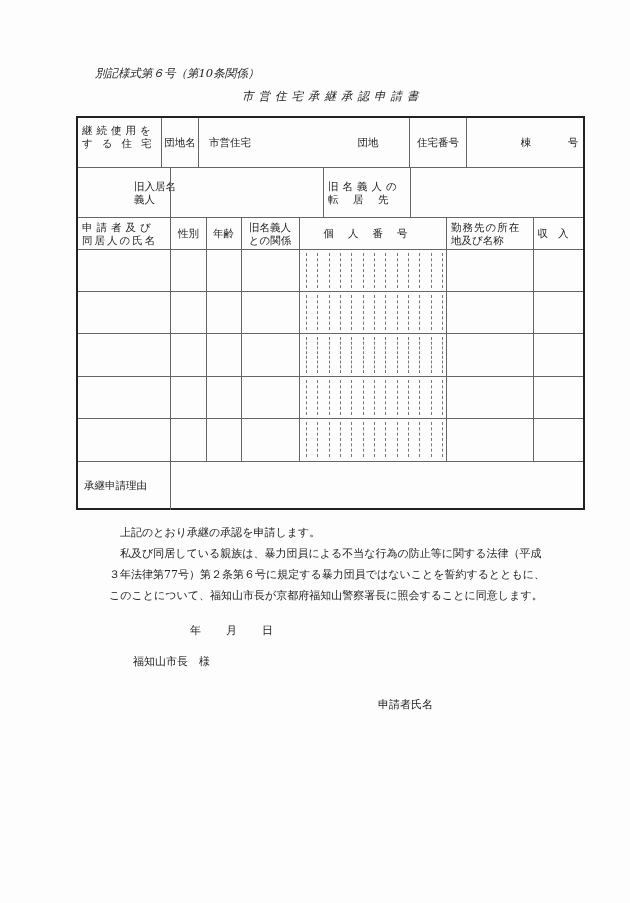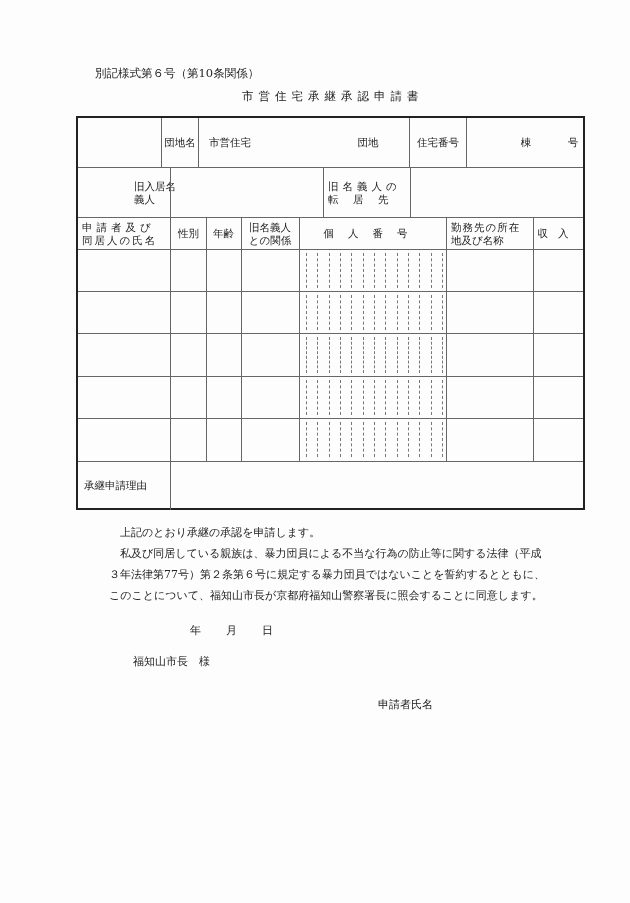--- a/index.html
+++ b/index.html
@@ -1,20 +1,20 @@
 <!DOCTYPE html>
 <html><head>
 <meta charset="utf-8">
 <style>
   html, body { margin: 0; padding: 0; }
   body {
     width: 630px; height: 903px; background: #fdfdfd; position: relative; overflow: hidden;
     font-family: "DejaVu Serif", "Liberation Serif", serif; color: #222;
   }
-  .abs { position: absolute; }
+  .abs { position: absolute; font-style: italic; }
   .form-no { left: 95px; top: 66px; font-size: 11.5px; }
   .doc-title { left: 242px; top: 89px; font-size: 11.5px; letter-spacing: 5px; }
 
   .tbl { position: absolute; left: 76px; top: 116px; width: 509px; height: 394px;
     border: 2px solid #222; box-sizing: border-box; }
   .cell { position: absolute; box-sizing: border-box; font-size: 10.5px; line-height: 13px; color: #222; }
   .hline { position: absolute; height: 1px; background: #666; }
   .vline { position: absolute; width: 1px; background: #666; }
   .dline { position: absolute; width: 0; border-left: 1px dashed #777; }
   .spaced { letter-spacing: 4px; }
@@ -25,20 +25,24 @@
   .para { position: absolute; font-size: 11px; line-height: 21px; white-space: nowrap; }
 </style>
 </head>
 <body>
 
 <div class="abs form-no">別記様式第６号（第10条関係）</div>
 <div class="abs doc-title">市営住宅承継承認申請書</div>
 
 <div class="tbl" id="tbl">
 
+  <div class="cell" style="left:4px;top:6px;width:84px;height:36px;">
+    <div class="spaced">継続使用を</div>
+    <div style="letter-spacing:9px;">する住宅</div>
+  </div>
   <div class="vline" style="left:83px;top:0;height:49px;"></div>
   <div class="cell center" style="left:84px;top:0;width:36px;height:49px;">団地名</div>
   <div class="vline" style="left:120px;top:0;height:49px;"></div>
   <div class="cell left" style="left:121px;top:0;width:70px;height:49px;padding-left:10px;">市営住宅</div>
   <div class="cell entry" style="left:190px;top:10px;width:85px;height:30px;"></div>
   <div class="cell center" style="left:270px;top:0;width:40px;height:49px;">団地</div>
   <div class="vline" style="left:331px;top:0;height:49px;"></div>
   <div class="cell center" style="left:332px;top:0;width:56px;height:49px;">住宅番号</div>
   <div class="vline" style="left:388px;top:0;height:49px;"></div>
   <div class="cell entry" style="left:392px;top:10px;width:50px;height:30px;"></div>

